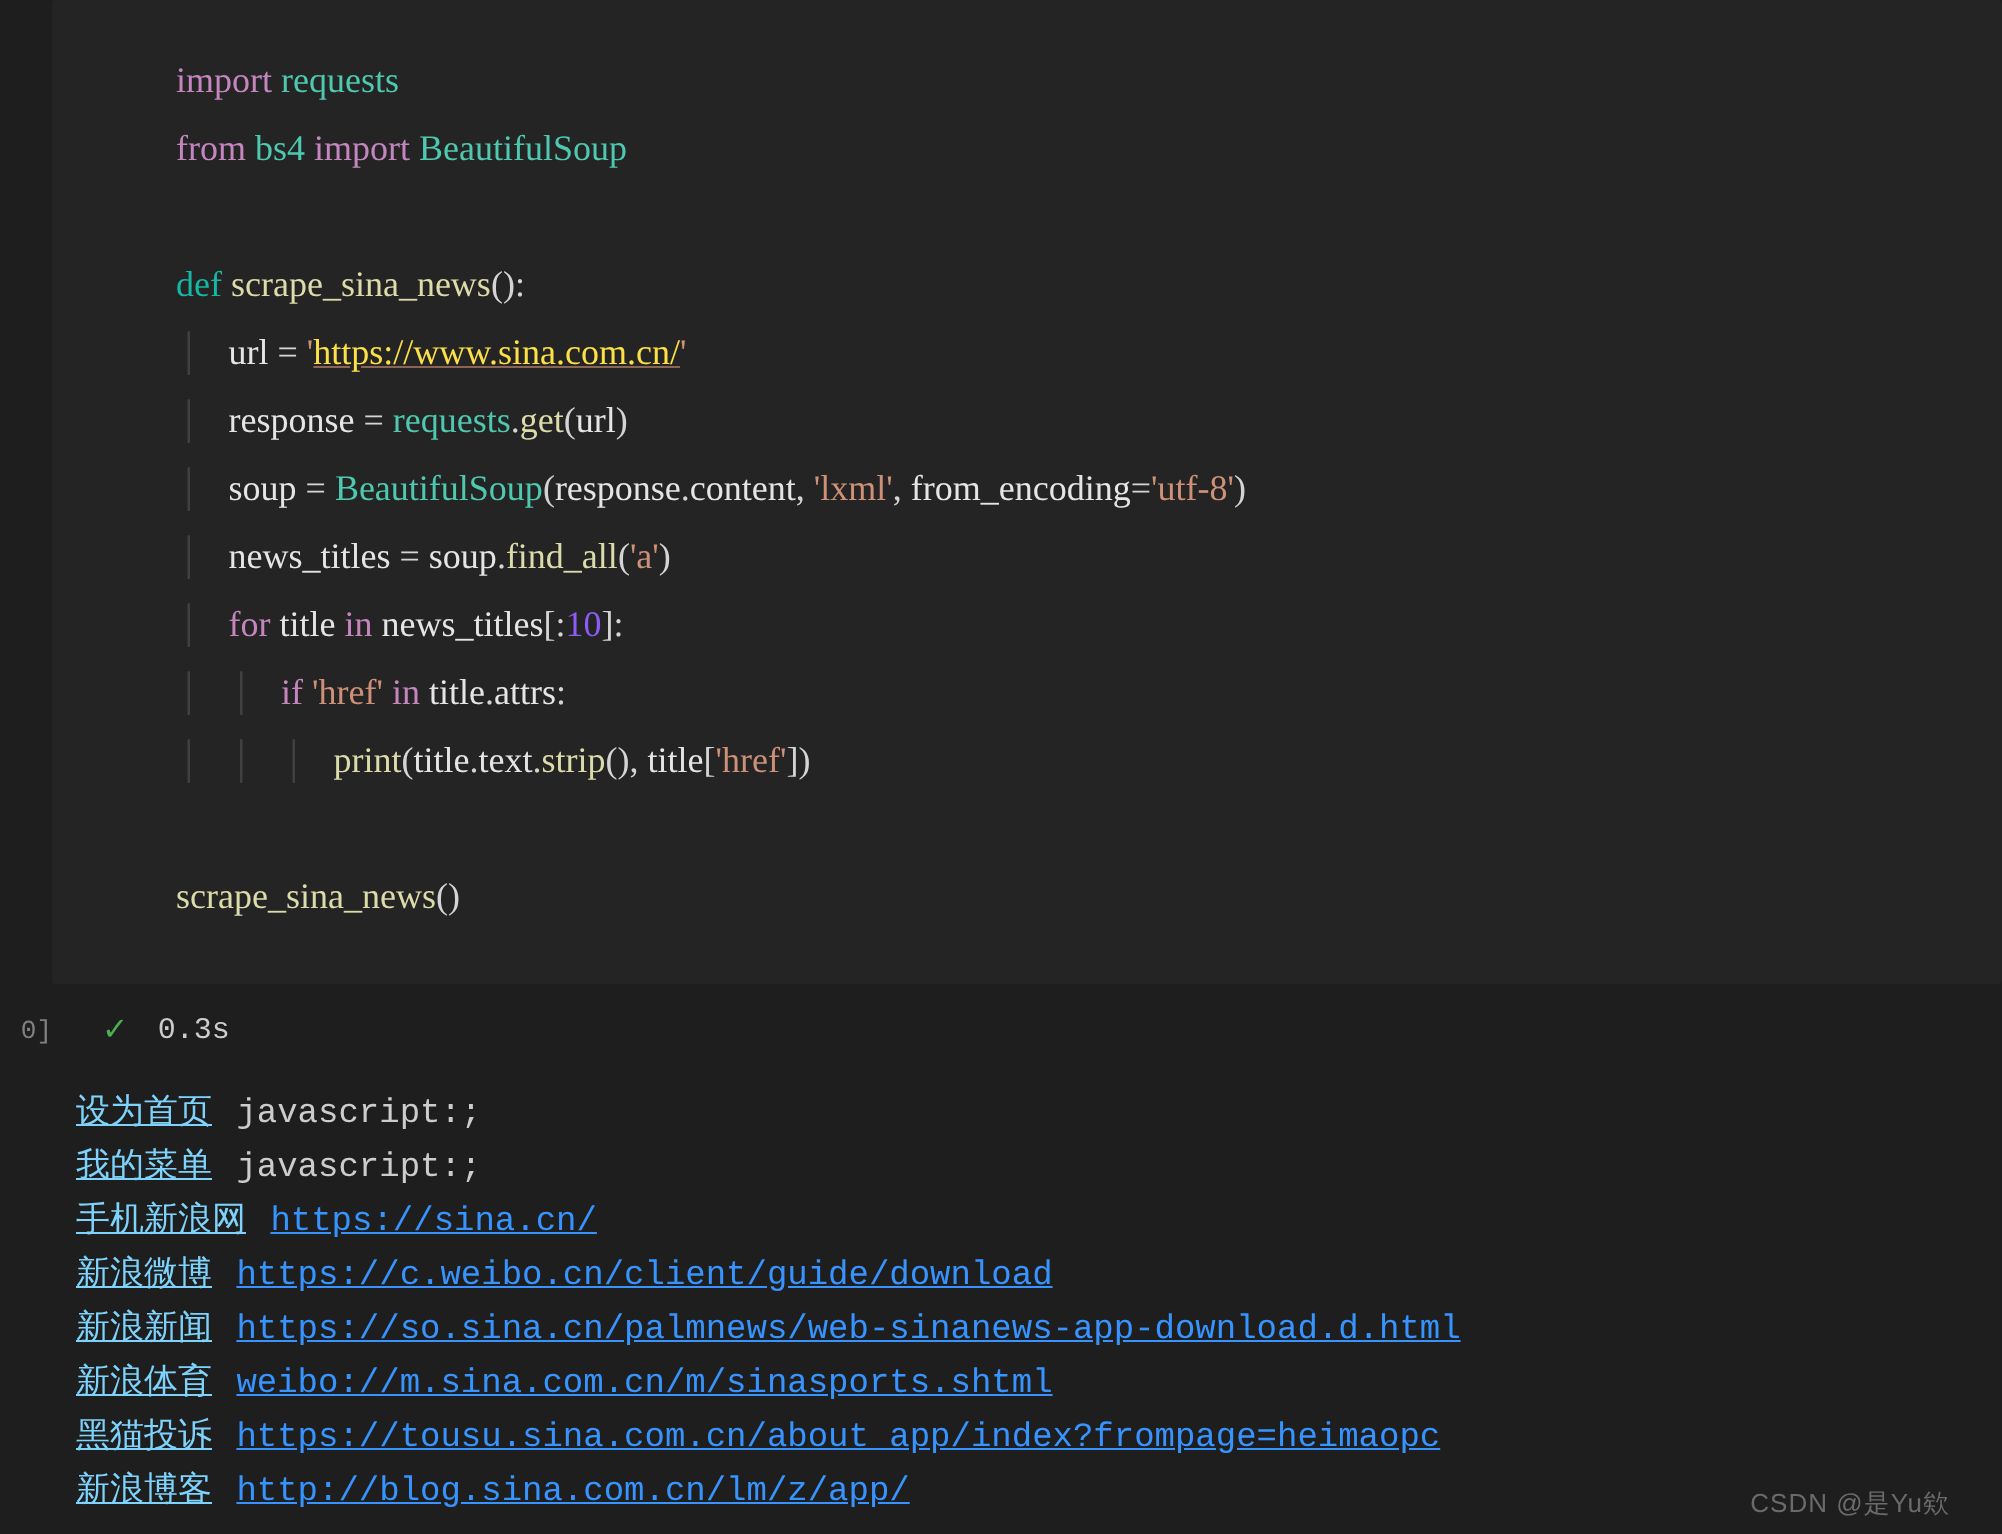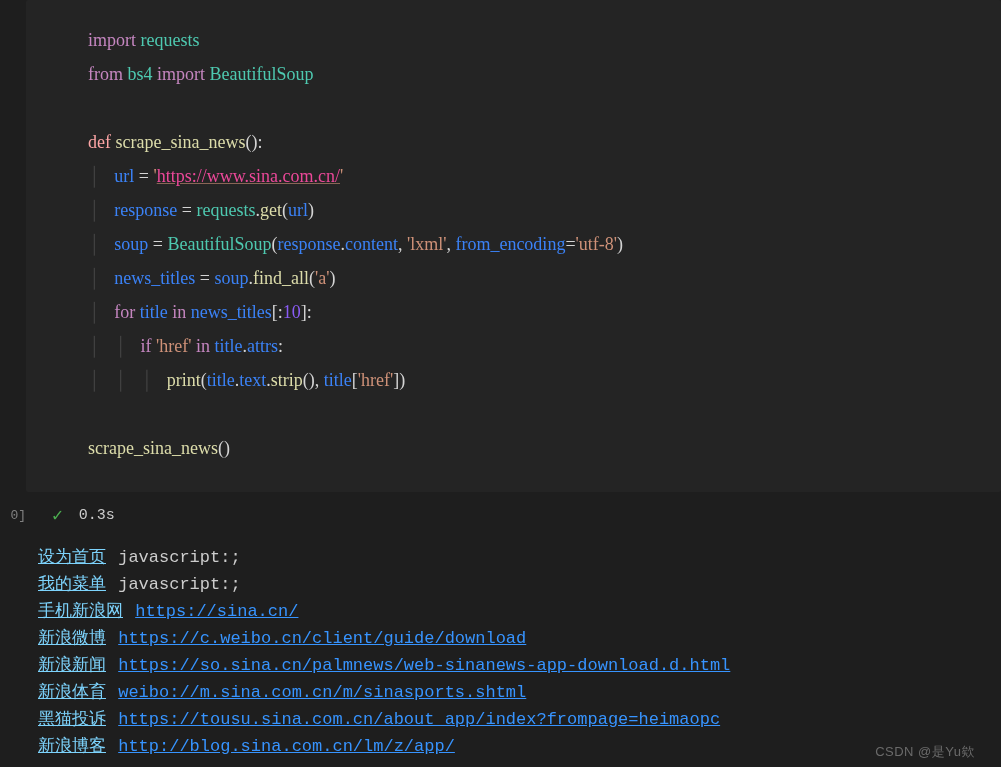--- a/index.html
+++ b/index.html
@@ -28,26 +28,26 @@
     margin: 6px;
     white-space: pre;
     font-family: Liberation Serif, serif;
   }
 
   
   .tok-keyword   { color: #c586c0; }          
   .tok-module    { color: #4ec9b0; }          
   .tok-func      { color: #dcdcaa; }          
   .tok-str       { color: #ce9178; }          
-  .tok-str-url   { color: #ec4899; text-decoration: underline; text-decoration-color: rgba(206,145,120,0.6); text-align: center; }
-  .tok-var       { color: #3b82f6; }          
+  .tok-str-url   { color: #fde047; text-decoration: underline; text-decoration-color: rgba(206,145,120,0.6); text-align: center; }
+  .tok-var       { color: #e5e5e5; }          
   .tok-num-op    { color: #d4d4d4; }
   .tok-paren     { color: #d4d4d4; }
   .tok-number    { color: #8b5cf6; }
-  .tok-blue      { color: #fca5a5; }
+  .tok-blue      { color: #14b8a6; }
   .indent-guide {
     color: #404040;
     user-select: none;
   }
 
   .status-row {
     display: flex;
     align-items: center;
     padding: 12px 0 4px 2px;
     font-size: 15px;

